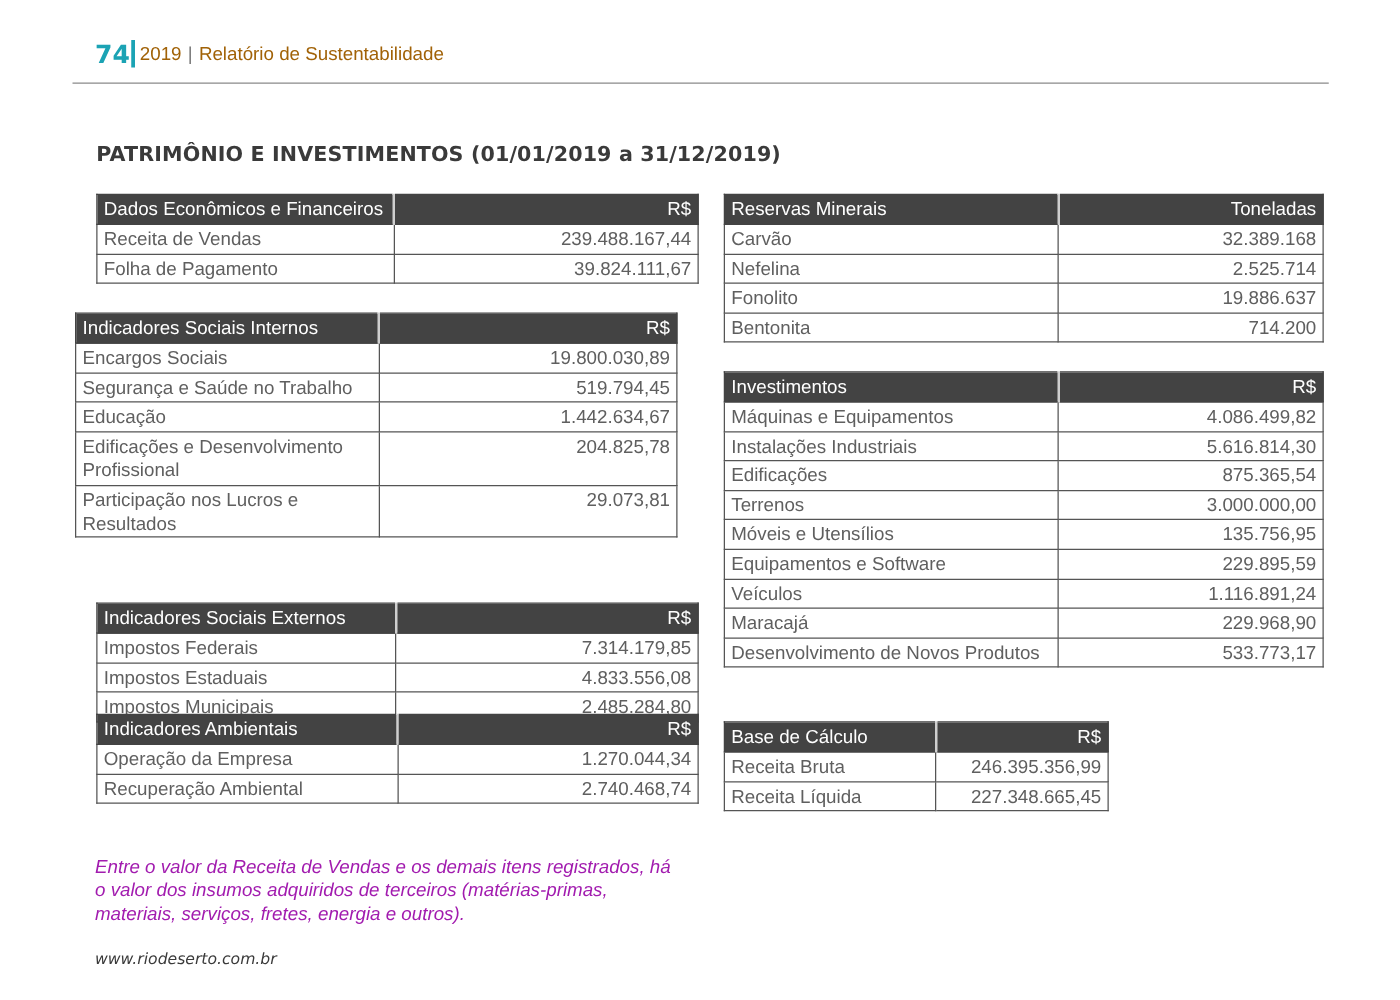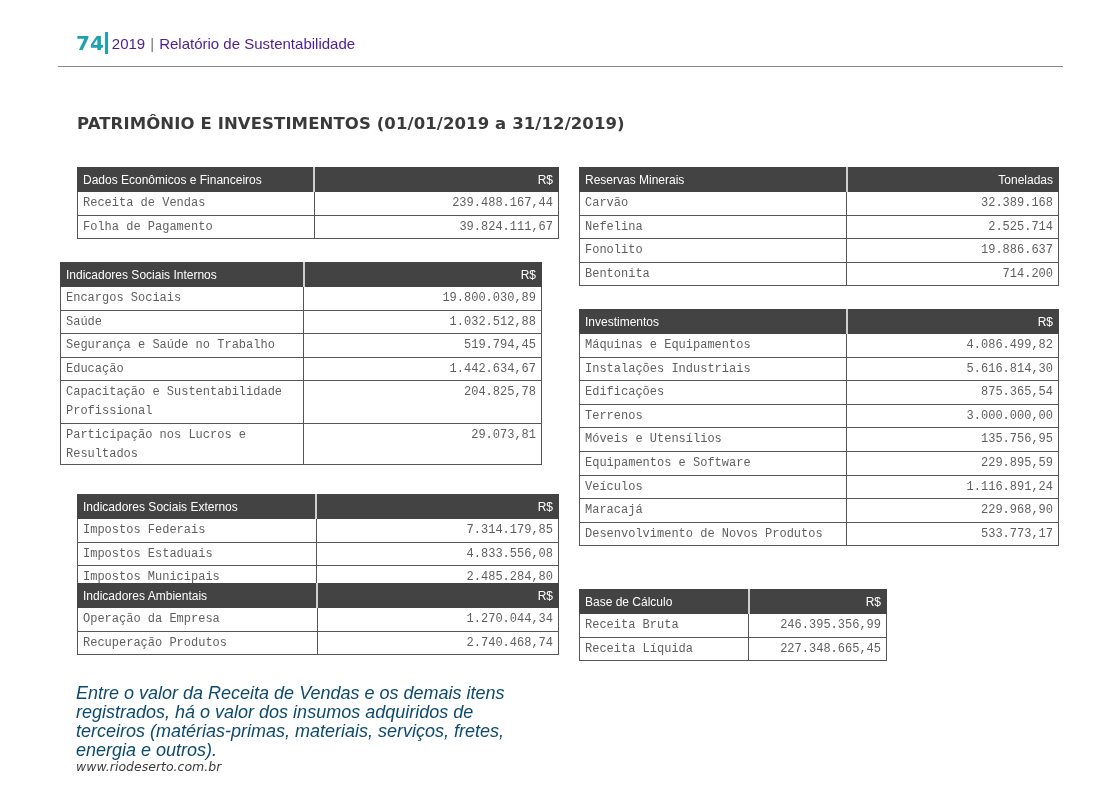--- a/index.html
+++ b/index.html
@@ -2,46 +2,46 @@
 <html><head>
   <meta charset="utf-8">
   <style>
     * { box-sizing: border-box; margin: 0; padding: 0; }
     html, body { width: 1120px; height: 800px; background: #ffffff; overflow: hidden; }
     body { position: relative; font-family: "Liberation Sans", "DejaVu Sans", sans-serif; color: #5a5a5a; }
 
     .page-header { position: absolute; left: 76px; top: 28px; height: 26px; display: flex; align-items: flex-end; }
     .page-number { font-family: "DejaVu Sans", sans-serif; font-weight: bold; font-size: 20px; color: #1ba3b4; line-height: 22px; }
     .page-number-bar { display: inline-block; width: 3px; height: 22px; background: #1ba3b4; margin: 0 4px 0 1px; }
-    .header-year, .header-sep, .header-title { font-size: 15px; color: #4c1d95; line-height: 20px; }
+    .header-year, .header-sep, .header-title { font-size: 15px; color: #a16207; line-height: 20px; }
     .header-sep { margin: 0 5px; color: #777; }
     .header-rule { position: absolute; left: 58px; top: 66px; width: 1005px; height: 1px; background: #8a8a8a; }
 
     .section-title { position: absolute; left: 77px; top: 114px; font-family: "DejaVu Sans", sans-serif; font-weight: bold; font-size: 16.5px; color: #3a3a3a; letter-spacing: 0.1px; }
 
-    table.data-table { position: absolute; border-collapse: collapse; font-size: 12px; color: #5f5f5f; margin-top: 12px; }
+    table.data-table { position: absolute; border-collapse: collapse; font-size: 15px; color: #5f5f5f; }
     table.data-table th { background: #434343; color: #ffffff; font-weight: normal; height: 24px; padding: 0 5px; text-align: left; border: 1px solid #434343; }
     table.data-table th.val { text-align: right; border-left: 2px solid #cfcfcf; }
-    table.data-table td { border: 1px solid #555; height: 23.6px; padding: 0 5px; line-height: 19px; vertical-align: middle; font-family: Liberation Mono, monospace; }
+    table.data-table td { border: 1px solid #555; height: 23.6px; padding: 0 5px; line-height: 19px; vertical-align: middle; }
     table.data-table td.val { text-align: right; vertical-align: top; padding-top: 2px; }
     table.data-table td.lbl { vertical-align: top; padding-top: 2px; }
 
     #t-econ { left: 77px; top: 155px; width: 482px; }
     #t-internos { left: 60px; top: 250px; width: 482px; }
     #t-externos { left: 77px; top: 482px; width: 482px; }
     #t-ambientais { left: 77px; top: 571px; width: 482px; }
     #t-reservas { left: 579px; top: 155px; width: 480px; }
     #t-invest { left: 579px; top: 297px; width: 480px; }
     #t-base { left: 579px; top: 577px; width: 308px; }
 
     .c1-left { width: 282px; }
     .c1-right { width: 282px; }
     .c-base-left { width: 170px; }
 
-    .footnote { position: absolute; left: 76px; top: 684px; width: 470px; font-style: italic; font-size: 18px; line-height: 19px; color: #0c4a6e; }
+    .footnote { position: absolute; left: 76px; top: 684px; width: 470px; font-style: italic; font-size: 15px; line-height: 19px; color: #a21caf; }
     .footer-url { position: absolute; left: 76px; top: 759px; font-family: "DejaVu Sans", sans-serif; font-style: italic; font-weight: normal; font-size: 12.5px; color: #3a3a3a; }
   </style>
 </head>
 <body>
 
 <div class="page-header">
   <span class="page-number">74</span>
   <span class="page-number-bar"></span>
   <span class="header-year">2019</span>
   <span class="header-sep">|</span>
@@ -84,33 +84,29 @@
     <th>Indicadores Sociais Internos</th>
     <th class="val">R$</th>
   </tr>
     </thead>
   <tbody>
     <tr>
         <td class="lbl">Encargos Sociais</td>
         <td class="val">19.800.030,89</td>
       </tr>
     <tr>
-        <td class="lbl">Saúde</td>
-        <td class="val">1.032.512,88</td>
-      </tr>
-    <tr>
         <td class="lbl">Segurança e Saúde no Trabalho</td>
         <td class="val">519.794,45</td>
       </tr>
     <tr>
         <td class="lbl">Educação</td>
         <td class="val">1.442.634,67</td>
       </tr>
     <tr>
-        <td class="lbl" style="height:43px;">Capacitação e Sustentabilidade Profissional</td>
+        <td class="lbl" style="height:43px;">Edificações e Desenvolvimento Profissional</td>
         <td class="val">204.825,78</td>
       </tr>
     <tr>
         <td class="lbl">Participação nos Lucros e Resultados</td>
         <td class="val">29.073,81</td>
       </tr>
   </tbody>
 </table>
 
 <table class="data-table" id="t-externos">
@@ -150,21 +146,21 @@
     <th>Indicadores Ambientais</th>
     <th class="val">R$</th>
   </tr>
     </thead>
   <tbody>
     <tr>
         <td class="lbl">Operação da Empresa</td>
         <td class="val">1.270.044,34</td>
       </tr>
     <tr>
-        <td class="lbl">Recuperação Produtos</td>
+        <td class="lbl">Recuperação Ambiental</td>
         <td class="val">2.740.468,74</td>
       </tr>
   </tbody>
 </table>
 
 <table class="data-table" id="t-reservas">
   <colgroup>
       <col style="width:268px">
       <col style="width:212px">
     </colgroup>

